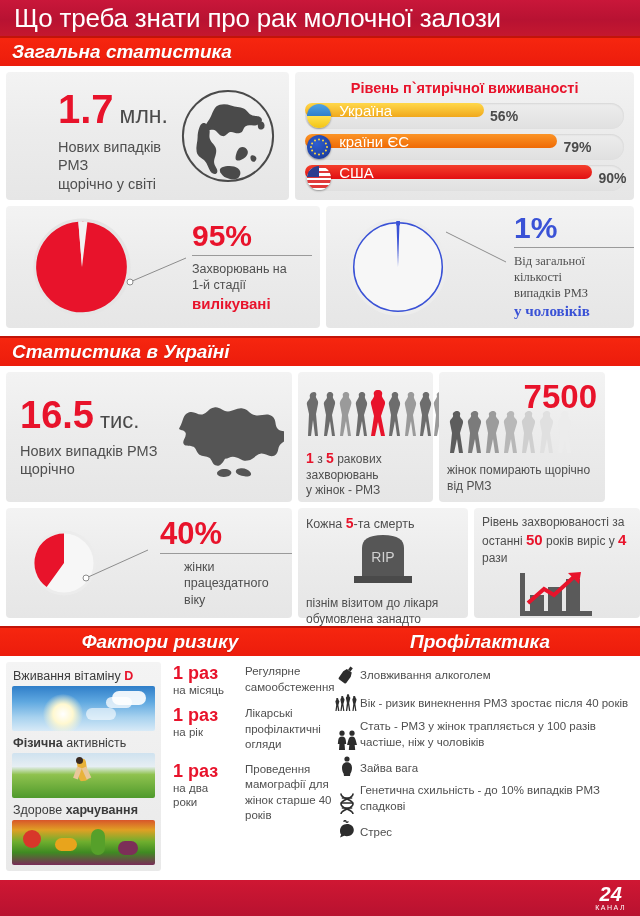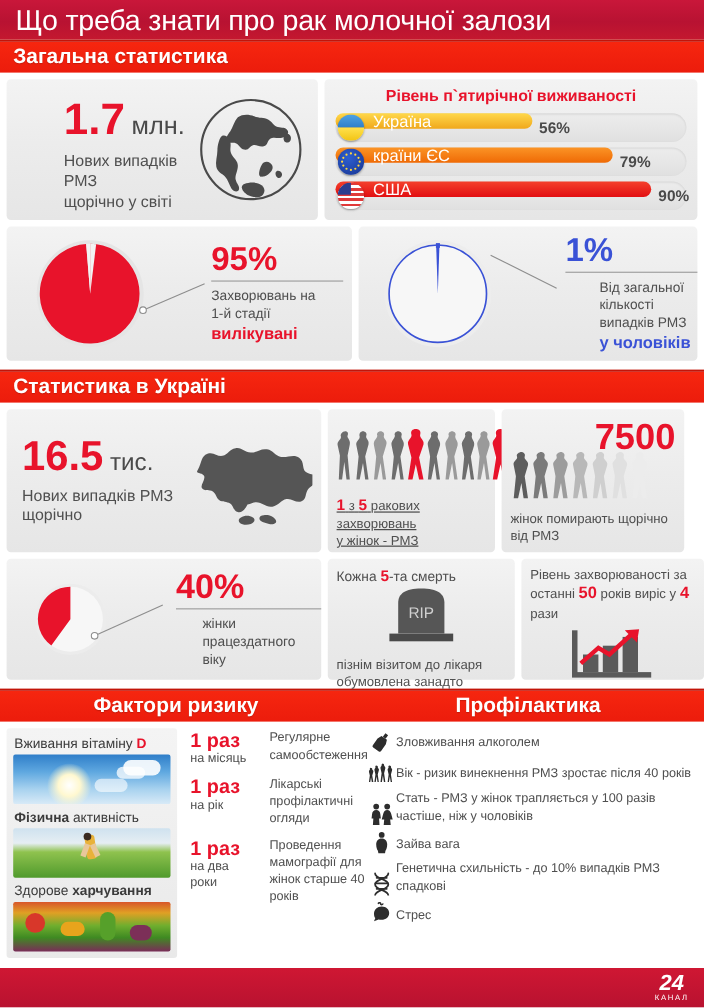--- a/index.html
+++ b/index.html
@@ -27,20 +27,21 @@
   
   .sec-head {
     height: 30px;
     background: linear-gradient(180deg,#f6260f 0%, #ec1c0c 100%);
     border-top: 2px solid #c21409;
     display: flex; align-items: center; padding-left: 12px;
   }
   .sec-head .sec-text {
     color: #fff; font-size: 19px; font-weight: bold;
     text-shadow: 0 1px 1px rgba(0,0,0,.18);
+    font-style: italic;
   }
   .sec-head.centered { justify-content: center; padding-left: 0; }
   .headrow { display: flex; }
   .headrow .sec-head { flex: 1 1 0; }
 
   
   .panel {
     background: linear-gradient(180deg,#f3f3f3 0%, #ececec 45%, #e6e6e6 100%);
     border-radius: 4px;
     position: relative;
@@ -92,21 +93,21 @@
   .pie-note .strongred { color: #e8132b; font-weight: bold; font-size: 15px; }
   .pie-note .strongblue { color: #3a52d6; font-weight: bold; font-size: 15px; }
 
   
   .blkE { width: 286px; height: 130px; display: flex; align-items: center; }
   .blkE .txt { padding-left: 14px; flex: 1; }
   .blkE .n { font-size: 38px; }
   .blkE .unit { font-size: 22px; color: #4a4a4a; margin-left: 6px; }
   .blkE .cap { font-size: 14.5px; line-height: 1.25; margin-top: 8px; color: #4f4f4f;}
 
-  .blkF { width: 152px; height: 130px; padding: 8px; text-decoration: underline; }
+  .blkF { width: 135px; height: 130px; padding: 8px; }
   .blkG { width: 166px; height: 130px; padding: 8px; position: relative; }
   .blkH { width: 286px; height: 110px; display: flex; align-items: center; }
   .blkI { width: 170px; height: 110px; padding: 6px 8px; }
   .blkJ { width: 166px; height: 110px; padding: 6px 8px; }
 
   .minitxt { font-size: 12px; line-height: 1.3; color: #4f4f4f; }
   .minitxt .r { color: #e8132b; font-weight: bold; font-size: 14px; }
   .bignum7500 { font-size: 33px; font-weight: bold; color: #e8132b; text-align: right; line-height: 1;}
 
   
@@ -265,21 +266,21 @@
       <circle cx="50" cy="50" r="41" fill="#f7f7f7" stroke="#3a52d6" stroke-width="1.4"></circle>
       <path d="M50 50 L48.6 9.02 A41 41 0 0 1 51.4 9.02 Z" fill="#3a52d6"></path>
       <rect x="48.4" y="7.4" width="3.4" height="4" fill="#3a52d6"></rect>
     </svg>
     <div class="pie-note">
       <svg width="70" height="40" style="position:absolute;left:116px;top:22px;">
         <line x1="4" y1="4" x2="64" y2="34" stroke="#8d8d8d" stroke-width="1"></line>
       </svg>
       <div class="pn blue" style="margin-left:58px;">1%</div>
       <div class="rule" style="margin-left:58px;width:120px;"></div>
-      <div class="pc" style="margin-left:89px;">
+      <div class="pc" style="margin-left:58px;font-family:Liberation Serif, serif;">
         <div>Від загальної кількості</div>
         <div>випадків РМЗ</div>
         <div class="strongblue">у чоловіків</div>
       </div>
     </div>
   </div>
 </div>
 
 <div class="sec-head" style="margin-top:8px;">
   <span class="sec-text">Статистика в Україні</span>

